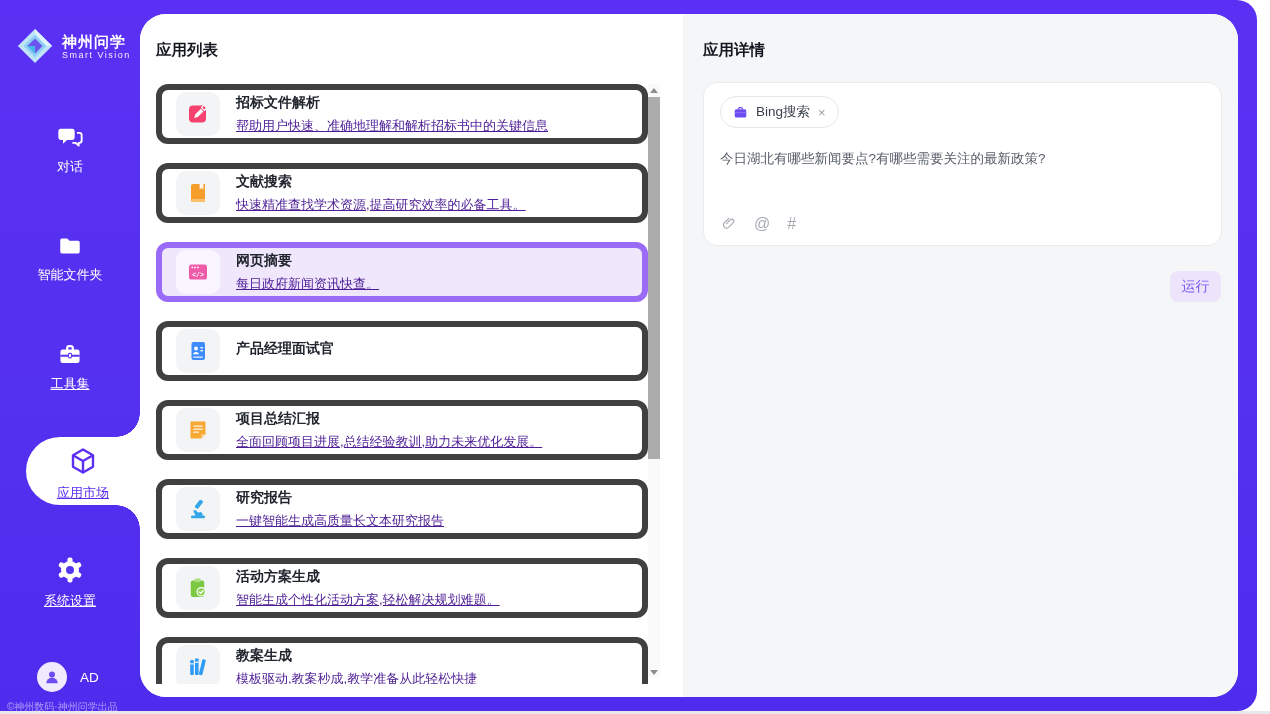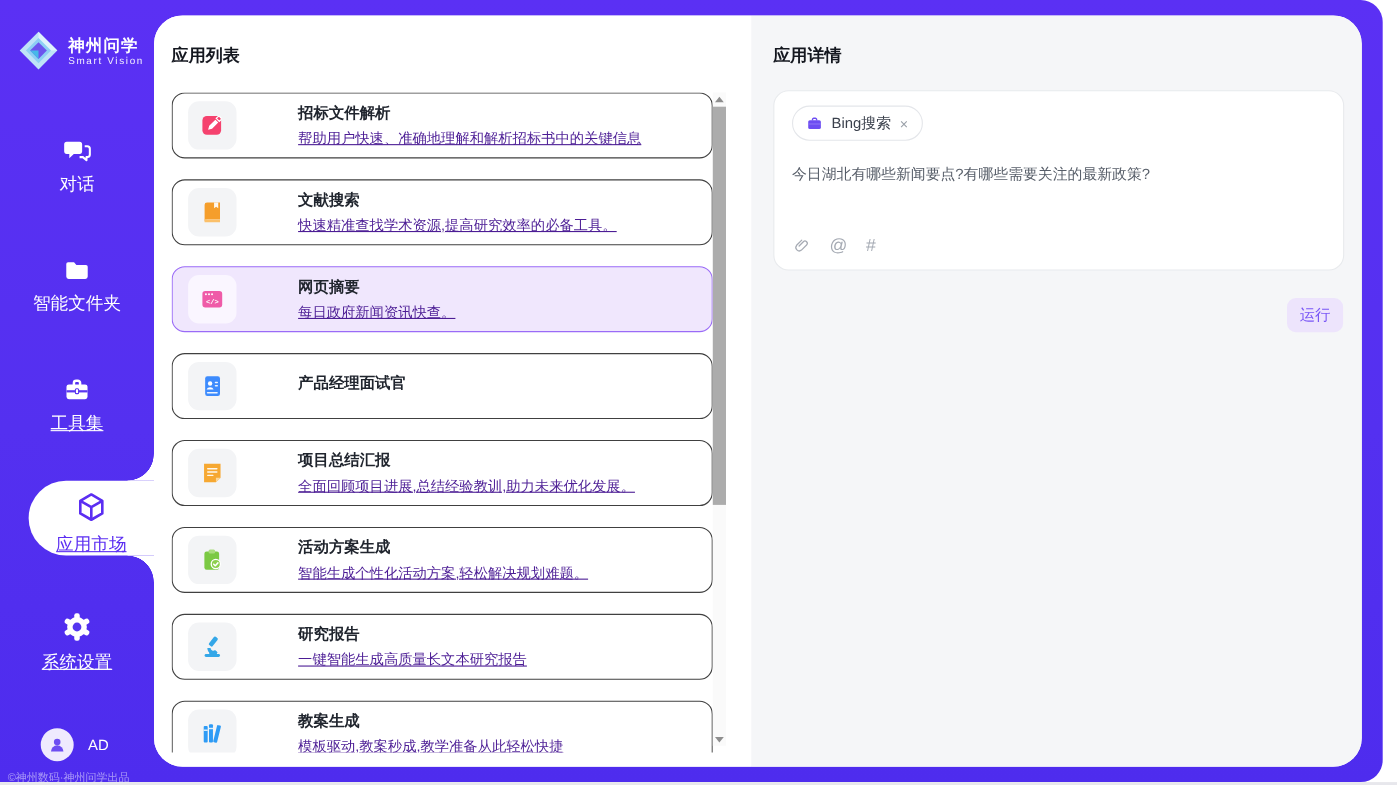--- a/index.html
+++ b/index.html
@@ -13,21 +13,21 @@
     border-radius:0 20px 20px 0; }
   .bottom-strip { position:absolute; left:0; bottom:0; width:1270px; height:3px; background:#e7e7ec; }
 
   
   .sidebar { position:absolute; left:0; top:0; width:140px; height:711px; color:#fff;margin-top:15px; }
   .logo { position:absolute; left:16px; top:12px; display:flex; align-items:center; gap:8px; }
   .brand-name { font-size:15px; font-weight:bold; letter-spacing:1px; line-height:17px; }
   .brand-sub { font-size:9px; letter-spacing:1.5px; opacity:.92; }
   .nav-item { position:absolute; left:0; width:140px; text-align:center; cursor:pointer; }
   .nav-item svg { display:block; margin:0 auto; }
-  .nav-label { display:block; margin-top:7px; font-size:16px; color:#fff; }
+  .nav-label { display:block; margin-top:7px; font-size:13px; color:#fff; }
   .nav-label.u { text-decoration:underline; }
   .nav-chat { top:108px; }
   .nav-folder { top:218px; }
   .nav-tools { top:326px; }
   .nav-gear { top:540px; }
   .nav-active { position:absolute; left:26px; right:0; top:422px; height:68px; background:#fff;
     border-radius:34px 0 0 34px; text-align:center; padding-top:9px; cursor:pointer; }
   .nav-active::before { content:""; position:absolute; right:0; top:-24px; width:24px; height:24px;
     background:radial-gradient(circle at 0 0, rgba(0,0,0,0) 23.5px, #fff 24px); }
   .nav-active::after { content:""; position:absolute; right:0; bottom:-24px; width:24px; height:24px;
@@ -38,21 +38,21 @@
   .copyright { position:absolute; left:7px; top:685px; width:130px; font-size:10px; color:rgba(255,255,255,.5); white-space:nowrap; }
 
   
   .content { position:absolute; left:140px; top:14px; width:1098px; height:683px; background:#fff;
     border-radius:26px; overflow:hidden; display:flex; }
   .list-panel { position:relative; width:543px; background:#fff; }
   .panel-title { position:absolute; left:16px; top:26px; font-size:15.5px; font-weight:bold; color:#14171f; }
 
   .apps { position:absolute; left:16px; top:70px; width:492px; height:600px; overflow:hidden; }
   .app-card { display:flex; align-items:center; height:60px; margin-bottom:19px; padding:0 14px;
-    background:#fff; border:1px solid #404040; border-radius:12px; cursor:pointer;gap:40px; }
+    background:#fff; border:6px solid #404040; border-radius:12px; cursor:pointer; }
   .app-card.selected { background:#f0e7fd; border-color:#9a6bf7; }
   .tile { flex:0 0 44px; width:44px; height:44px; border-radius:10px; background:#f3f4f6;
     display:flex; align-items:center; justify-content:center; margin-right:16px; }
   .app-card.selected .tile { background:#faf6ff; }
   .app-text { min-width:0; }
   .app-title { font-size:14px; font-weight:bold; color:#20252e; margin-bottom:5px; }
   .app-desc { font-size:13px; color:#4c1d95; white-space:nowrap;text-decoration:underline; }
 
   
   .scrollbar { position:absolute; left:508px; top:70px; width:12px; height:594px; background:#fafafa; }
@@ -236,46 +236,46 @@
             </div>
             <div class="app-text">
               <div class="app-title">项目总结汇报</div>
               <div class="app-desc">全面回顾项目进展,总结经验教训,助力未来优化发展。</div>
             </div>
           </div>
 
           <div class="app-card">
             <div class="tile">
               <svg width="24" height="24" viewBox="0 0 24 24">
-                <rect x="4.8" y="4.4" width="13.4" height="16.6" rx="2" fill="#7bc943"></rect>
-                <rect x="8.6" y="2.6" width="6" height="3.6" rx="1.4" fill="#a9dd7d"></rect>
-                <circle cx="15.2" cy="15.8" r="4.2" fill="#8ed04f" stroke="#fff" stroke-width="1.2"></circle>
-                <path d="M13.3 15.9l1.4 1.4 2.4-2.6" fill="none" stroke="#fff" stroke-width="1.4" stroke-linecap="round" stroke-linejoin="round"></path>
-              </svg>
-            </div>
-            <div class="app-text">
-              <div class="app-title">活动方案生成</div>
-              <div class="app-desc">智能生成个性化活动方案,轻松解决规划难题。</div>
-            </div>
-          </div>
-
-          <div class="app-card">
-            <div class="tile">
-              <svg width="24" height="24" viewBox="0 0 24 24">
                 <g fill="#34a7e8">
                   <rect x="11" y="2.5" width="4.2" height="9.5" rx="1.2" transform="rotate(38 13 7)"></rect>
                   <path d="M7.5 13.2a5.5 5.5 0 0 0 9.4 3.9l-2.4-2.3a2.4 2.4 0 0 1-4.1-1.6z"></path>
                   <rect x="5" y="18.6" width="14" height="2.6" rx="1.3"></rect>
                   <rect x="9.2" y="16" width="7" height="3.4" rx="1.2"></rect>
                 </g>
               </svg>
             </div>
             <div class="app-text">
               <div class="app-title">研究报告</div>
               <div class="app-desc">一键智能生成高质量长文本研究报告</div>
+            </div>
+          </div>
+
+          <div class="app-card">
+            <div class="tile">
+              <svg width="24" height="24" viewBox="0 0 24 24">
+                <rect x="4.8" y="4.4" width="13.4" height="16.6" rx="2" fill="#7bc943"></rect>
+                <rect x="8.6" y="2.6" width="6" height="3.6" rx="1.4" fill="#a9dd7d"></rect>
+                <circle cx="15.2" cy="15.8" r="4.2" fill="#8ed04f" stroke="#fff" stroke-width="1.2"></circle>
+                <path d="M13.3 15.9l1.4 1.4 2.4-2.6" fill="none" stroke="#fff" stroke-width="1.4" stroke-linecap="round" stroke-linejoin="round"></path>
+              </svg>
+            </div>
+            <div class="app-text">
+              <div class="app-title">活动方案生成</div>
+              <div class="app-desc">智能生成个性化活动方案,轻松解决规划难题。</div>
             </div>
           </div>
 
           <div class="app-card">
             <div class="tile">
               <svg width="24" height="24" viewBox="0 0 24 24">
                 <g fill="#2e9bf5">
                   <rect x="4.2" y="5" width="3.6" height="15" rx="0.9"></rect>
                   <rect x="9" y="3.4" width="3.6" height="16.6" rx="0.9"></rect>
                   <rect x="14.6" y="4.2" width="3.6" height="16" rx="0.9" transform="rotate(14 16.4 12)"></rect>

